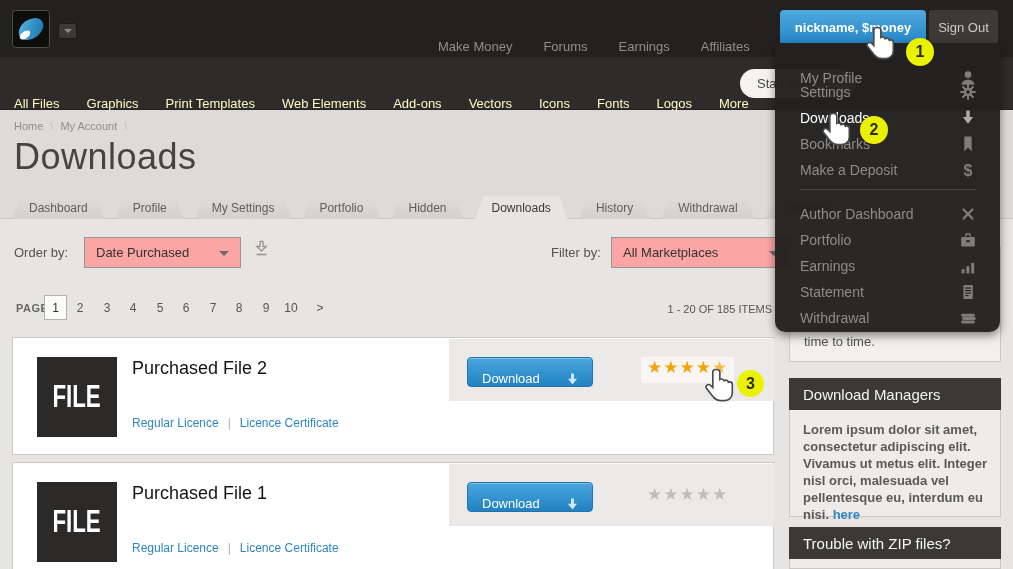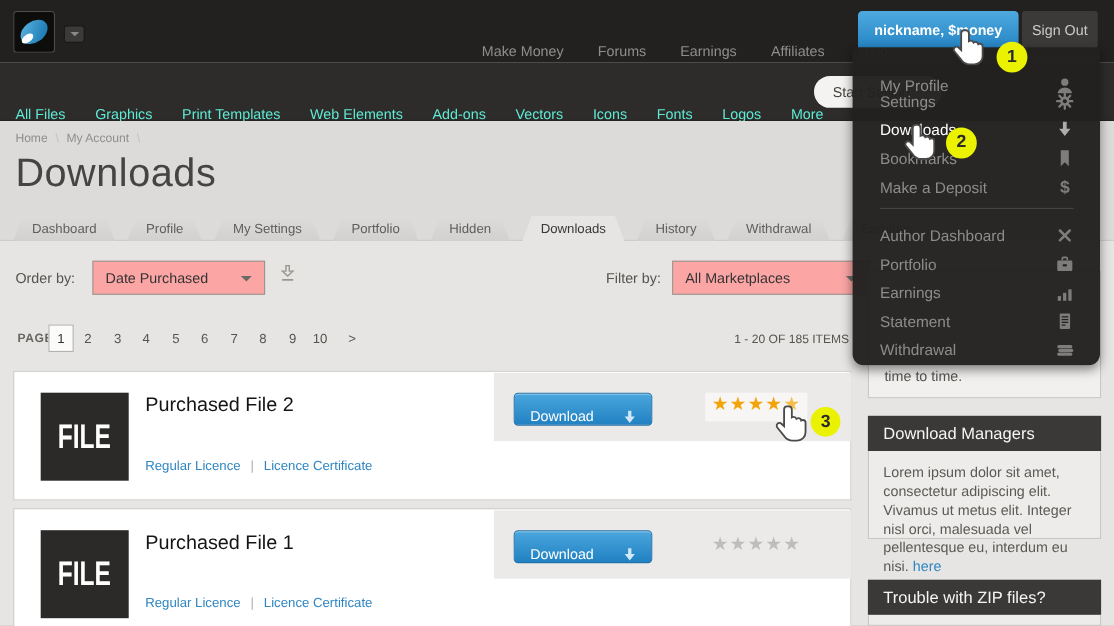--- a/index.html
+++ b/index.html
@@ -18,21 +18,21 @@
   .hdr-nav span { color:#8f8e8d; font-size:13px; cursor:default;margin-top:36px; }
   .acct-btn { position:absolute; left:780px; top:10px; width:146px; height:34px;
               background:linear-gradient(#4ea9de,#2585c5); border-radius:4px 4px 0 0;
               color:#fff; font-size:13px; font-weight:bold; display:flex; align-items:center; justify-content:center; }
   .signout-btn { position:absolute; left:929px; top:10px; width:69px; height:34px; background:#3b3a39;
                  border-radius:3px; color:#cbcac8; font-size:13px; display:flex; align-items:center; justify-content:center; }
 
   
   .catnav { position:absolute; left:0; top:57px; width:1013px; height:53px; background:#2d2c2b; border-bottom:1px solid #232221; }
   .catnav-items { position:absolute; left:14px; top:0; height:53px; display:flex; align-items:center; gap:27px; }
-  .catnav-items span { color:#5eead4; font-size:13px;margin-top:40px; }
+  .catnav-items span { color:#fef9c3; font-size:13px;margin-top:40px; }
   .start-pill { position:absolute; left:740px; top:69px; width:116px; height:29px; background:#f4f3f1;
                 border-radius:15px; color:#474641; font-size:13px; display:flex; align-items:center; padding-left:17px; z-index:5; }
 
   
   .upper-band { position:absolute; left:0; top:110px; width:1013px; height:109px; background:#dcdbd9; }
   .breadcrumb { position:absolute; left:14px; top:120px; font-size:11px; color:#8f8e8c; }
   .breadcrumb .sep { color:#c2c1bf; margin:0 7px; }
   .page-title { position:absolute; left:14px; top:136px; font-size:36px; color:#454442; letter-spacing:.5px; }
 
   .tabs { position:absolute; left:12px; top:196px; height:23px; display:flex; gap:11px; z-index:2; }
@@ -243,21 +243,21 @@
     </div>
     <div class="stars" style="top:21px;">
       <span class="s0">★</span><span class="s0">★</span><span class="s0">★</span><span class="s0">★</span><span class="s0">★</span>
     </div>
   </div>
 
   <div class="sb-box1">
     <p>time to time.</p>
   </div>
   <div class="sb-head" style="top:378px;text-align:right;">Download Managers</div>
-  <div class="sb-body" style="top:410px; height:80px;">
+  <div class="sb-body" style="top:410px; height:107px;font-weight:bold;">
     <span>Lorem ipsum dolor sit amet, consectetur adipiscing elit. Vivamus ut metus elit. Integer nisl orci, malesuada vel pellentesque eu, interdum eu nisi.</span>
     <a>here</a>
   </div>
   <div class="sb-head" style="top:527px;">Trouble with ZIP files?</div>
   <div class="sb-body" style="top:559px; height:10px; padding:0;"></div>
 
   <div class="menu">
     <div class="mi" style="top:10px;margin-top:12px;">
       <span class="lbl">My Profile</span>
       <svg class="ic" viewBox="0 0 14 14" fill="#7e7d7b">

